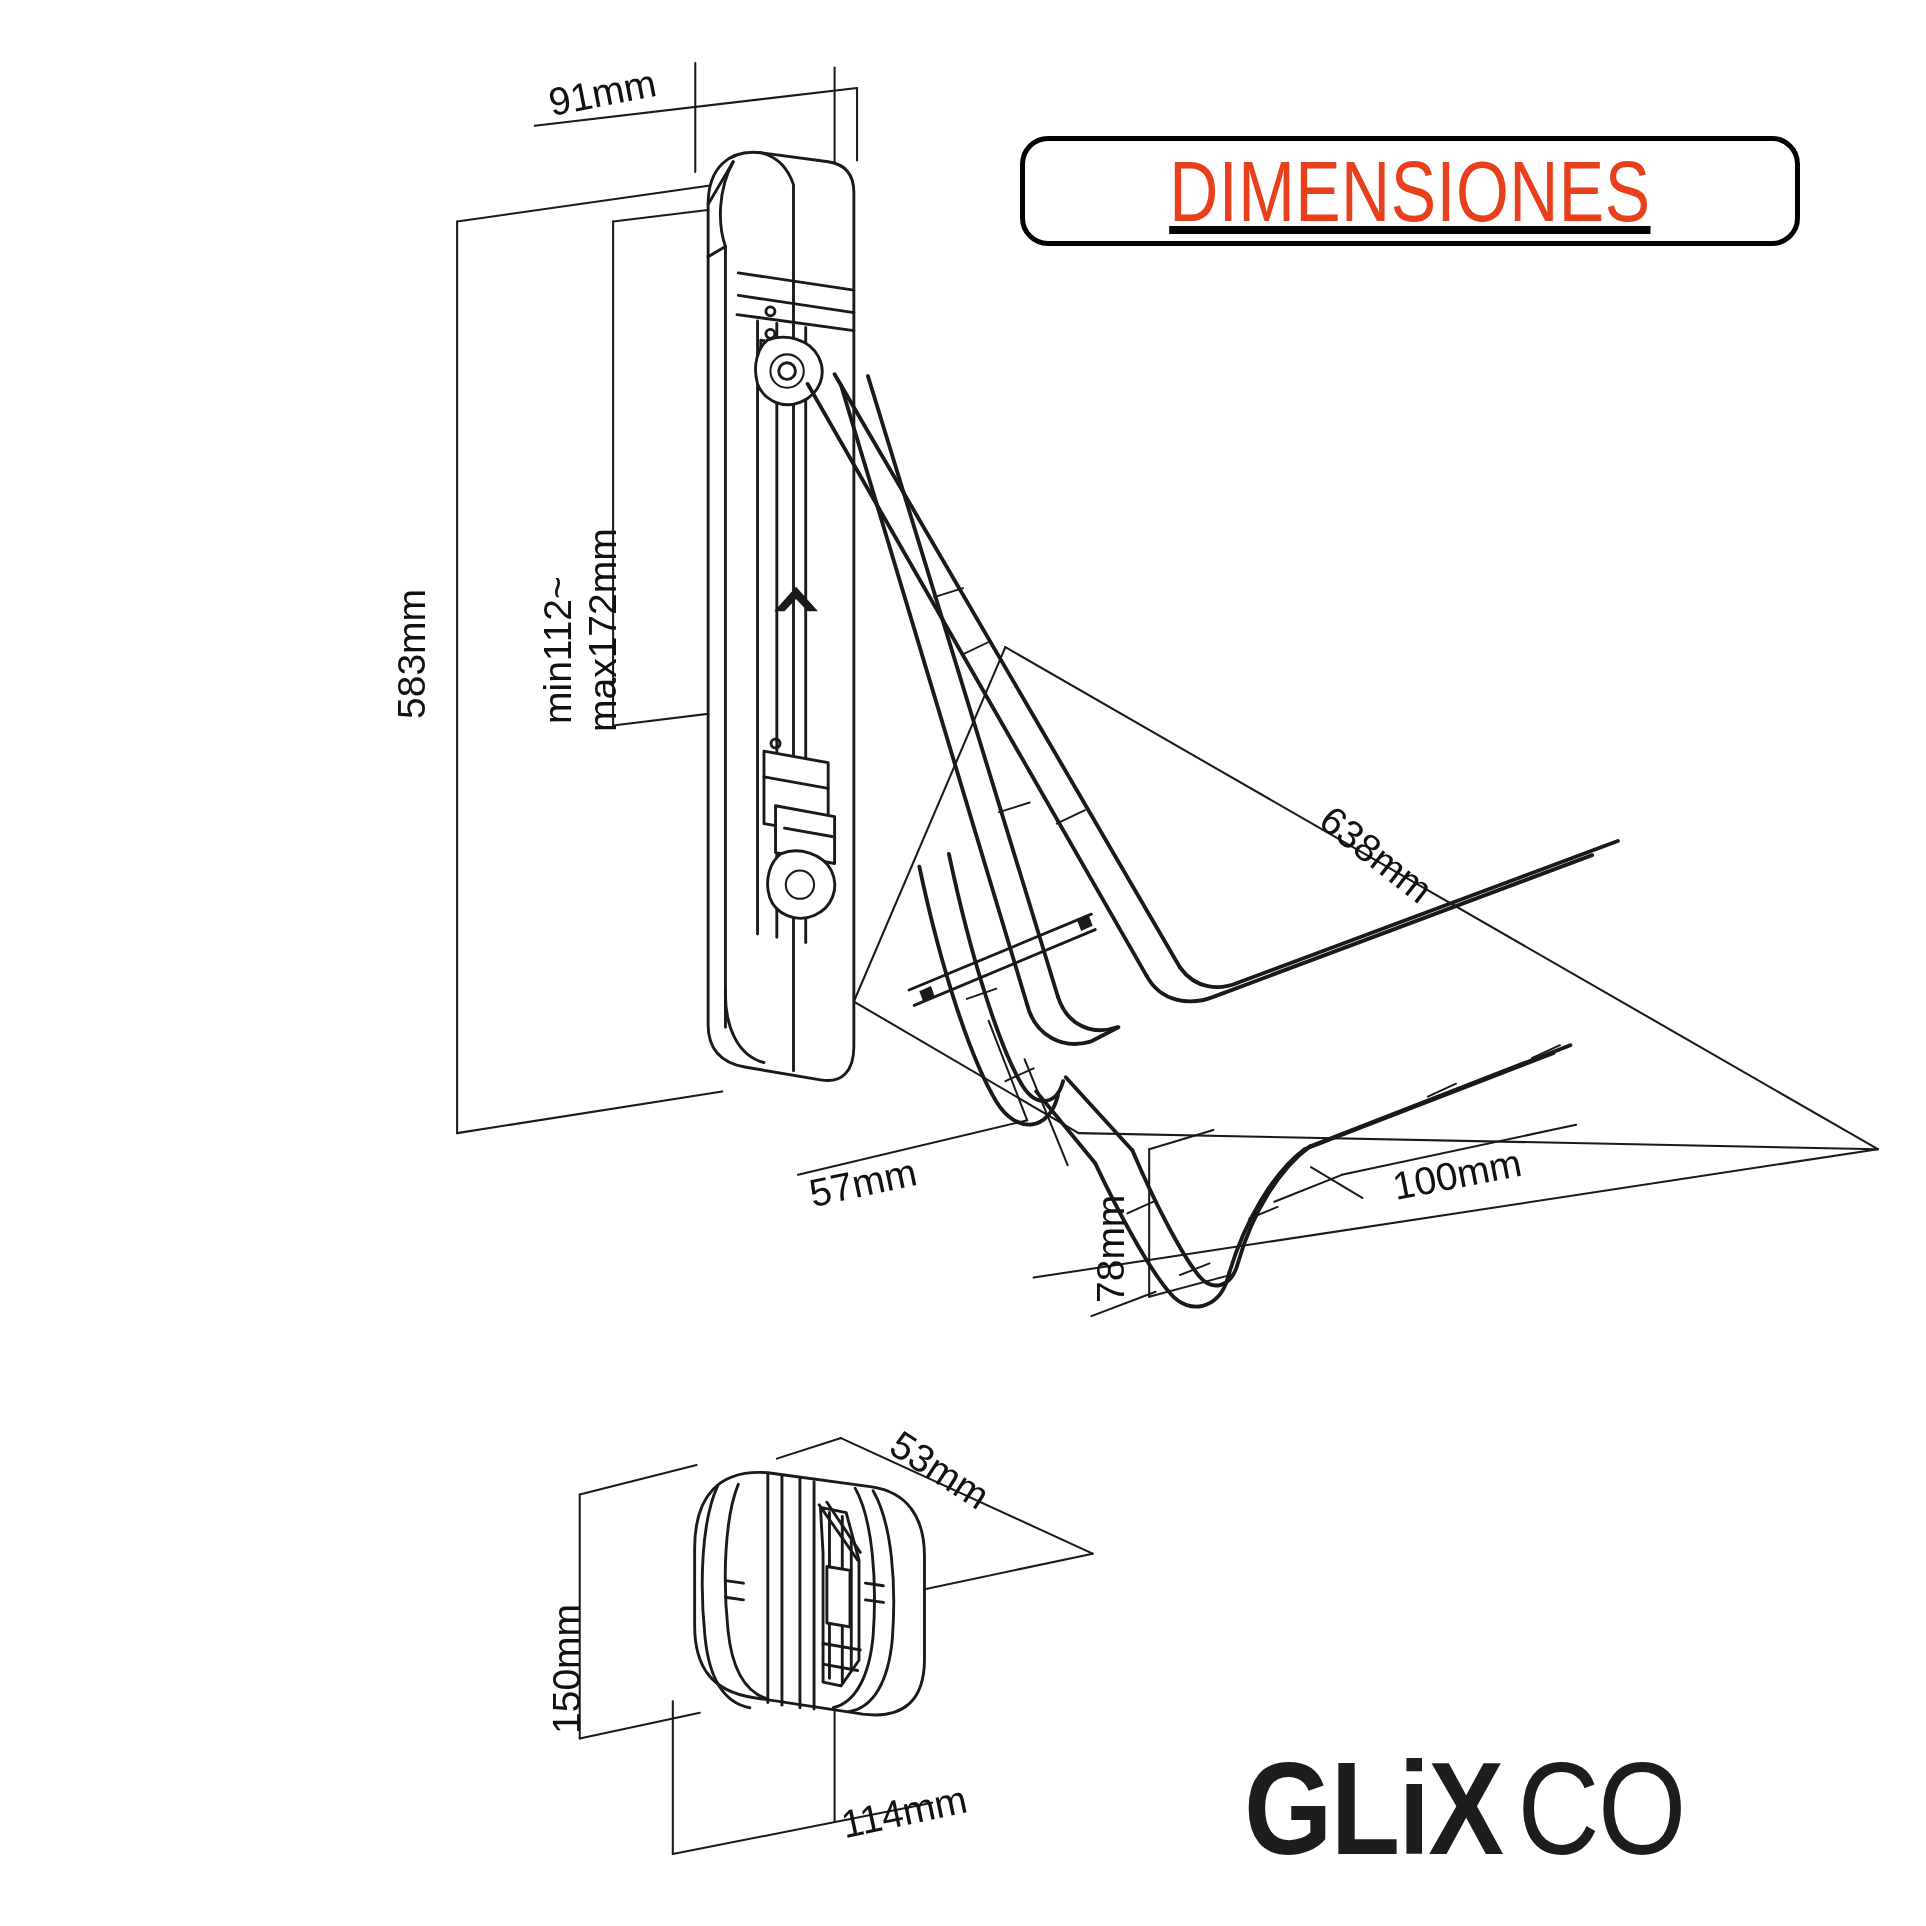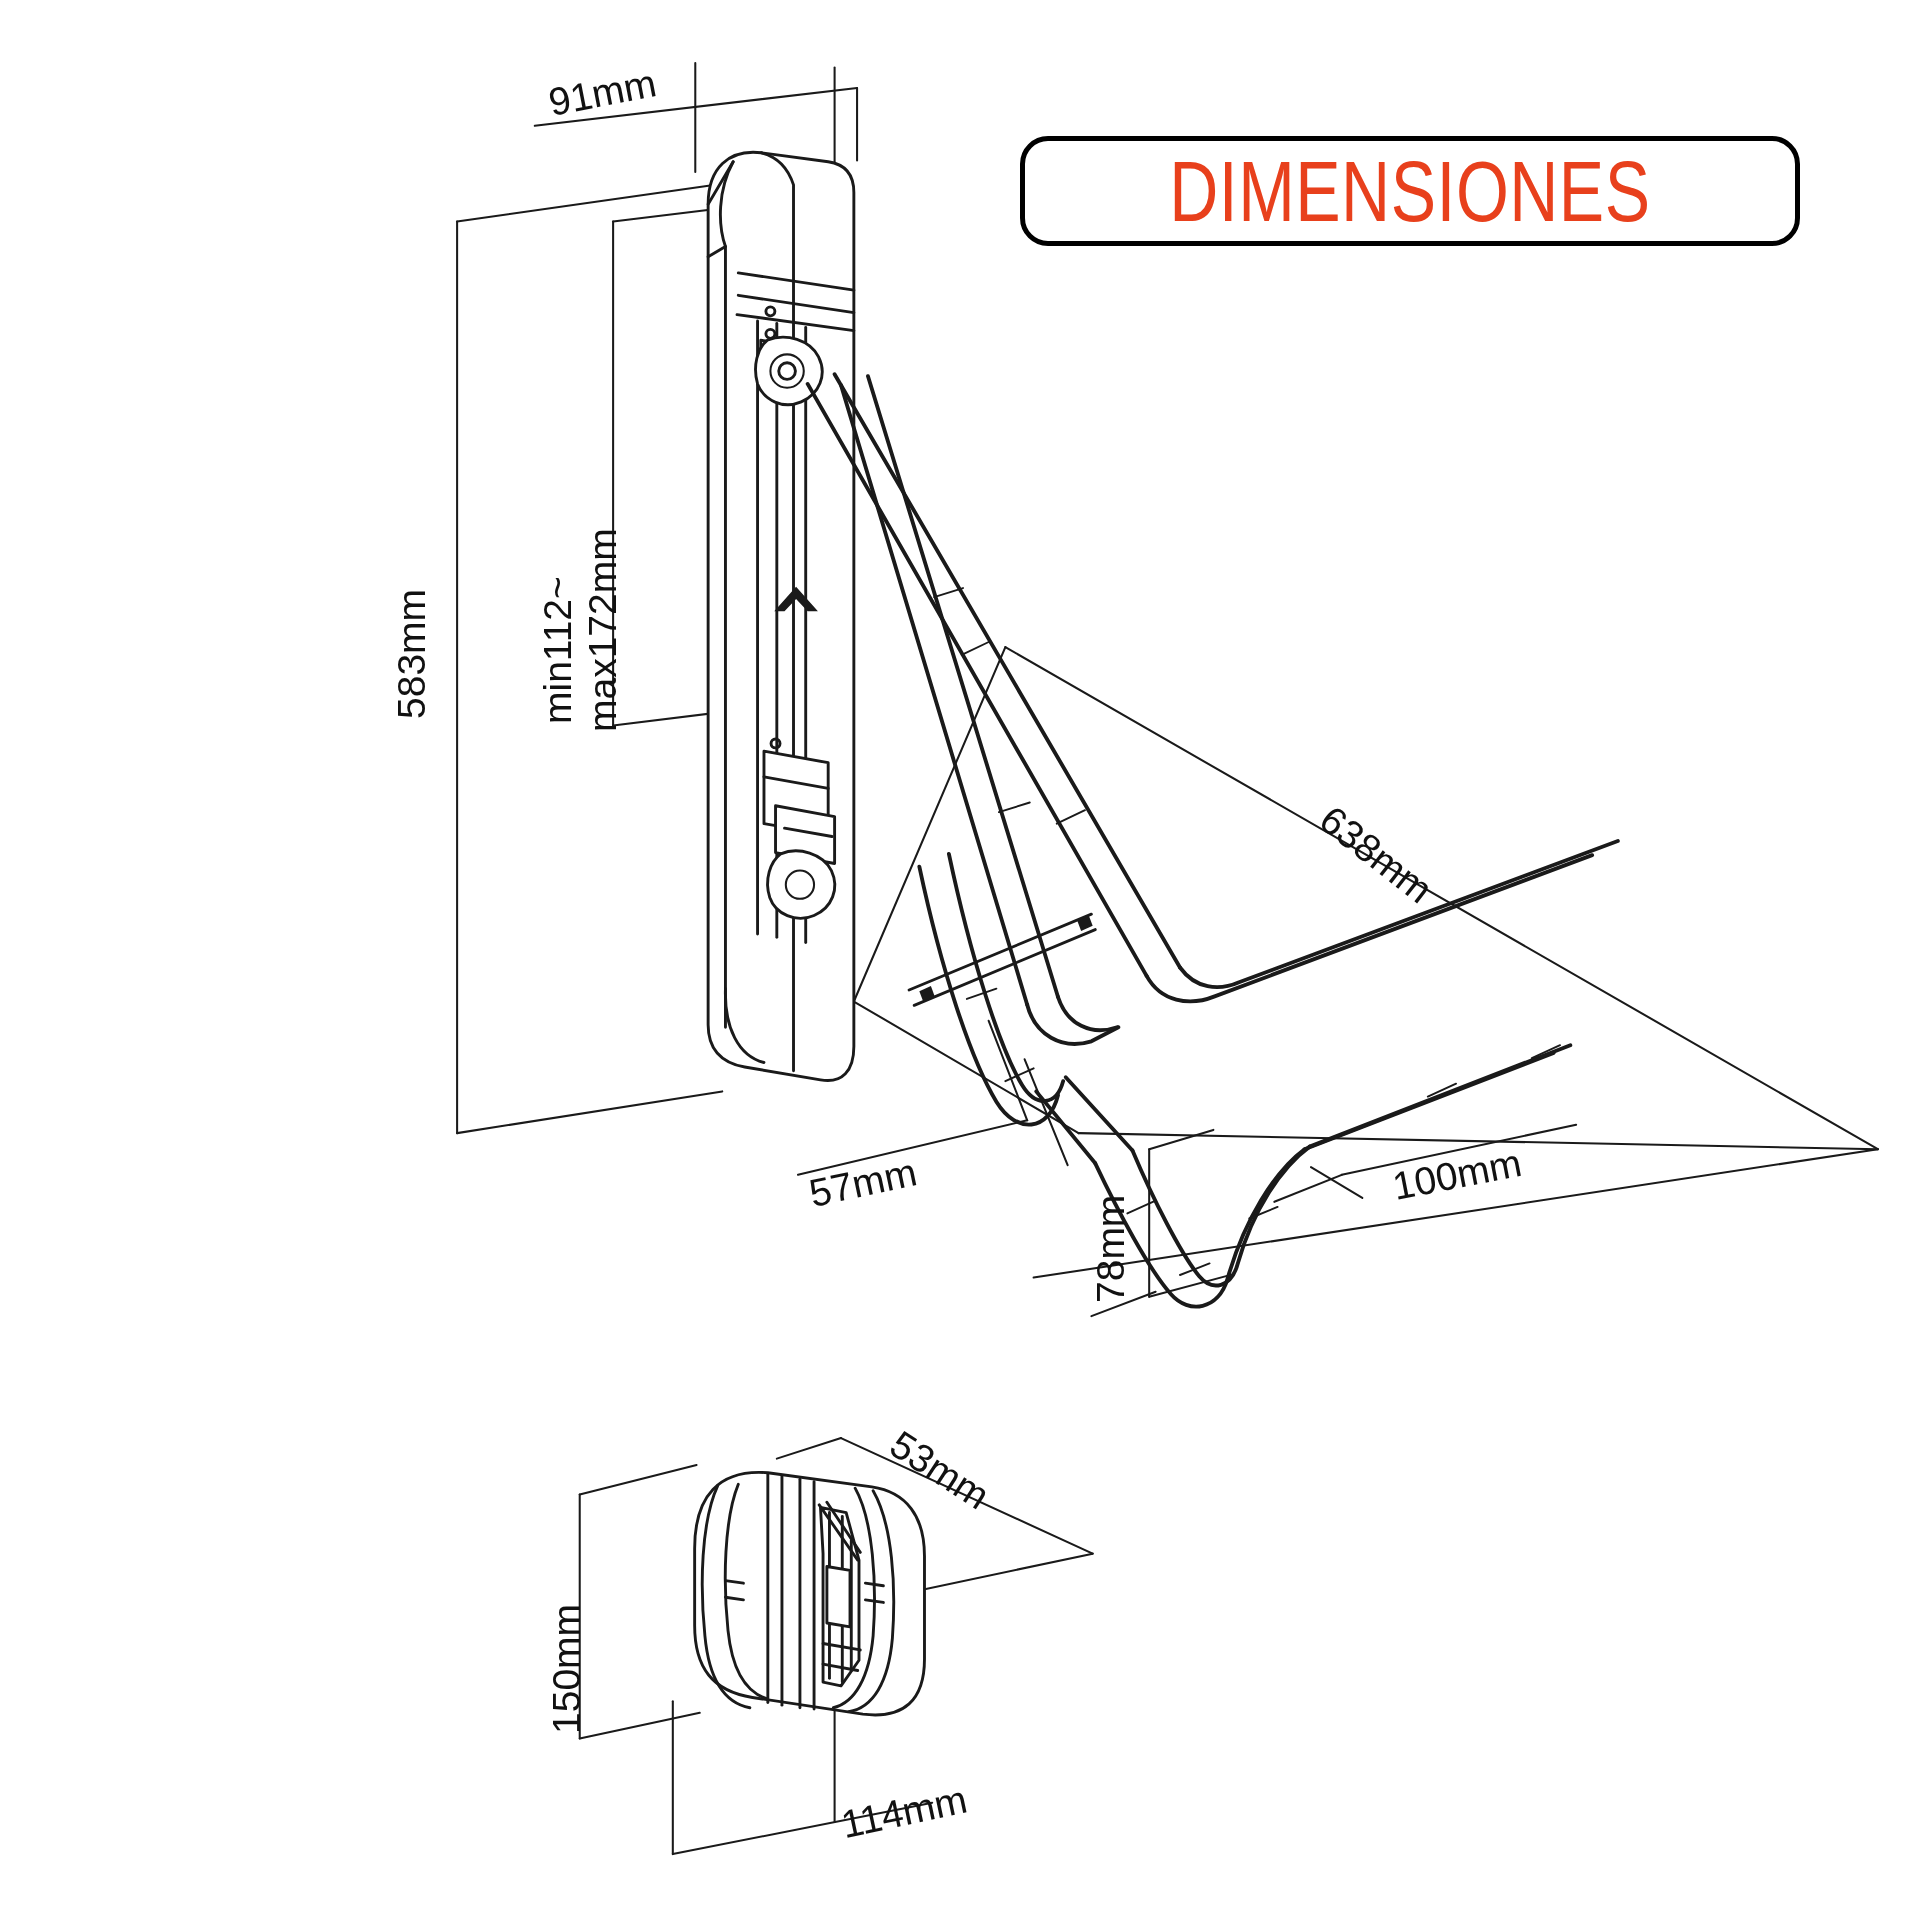--- a/index.html
+++ b/index.html
@@ -34,20 +34,21 @@
     top: 136px;
     width: 780px;
     height: 110px;
     border: 5.8px solid #000000;
     border-radius: 28px;
     background: #ffffff;
     box-sizing: border-box;
     display: flex;
     align-items: center;
     justify-content: center;
+    text-decoration: underline;
   }
   .title-text {
     color: #E8401C;
     font-family: "Liberation Sans Narrow", "Liberation Sans", sans-serif;
     font-size: 85px;
     font-weight: 400;
     letter-spacing: 0.6px;
     line-height: 1;
     transform: scaleX(0.80);
     transform-origin: center center;
@@ -328,20 +329,24 @@
 
       <path class="ln" d="M 1276 2344 L 1336 2430"></path>
       <path class="ln" d="M 1288 2340 L 1340 2418"></path>
     </g>
   </svg>
 
   <div class="title-badge">
     <span class="title-text">DIMENSIONES</span>
   </div>
 
+  <div class="brand">
+    <span class="b1">GLiX</span>
+    <span class="b2">CO</span>
+  </div>
 
   <div class="dimlabel" style="left:553px; top:83px; transform:rotate(-11deg); transform-origin:left bottom;">91mm</div>
 
   <div class="dimlabel" style="left:392px; top:719px; transform:rotate(-90deg); transform-origin:left top;">583mm</div>
 
   <div class="dimlabel" style="left:538px; top:724px; transform:rotate(-90deg); transform-origin:left top;">min112~</div>
 
   <div class="dimlabel" style="left:583px; top:732px; transform:rotate(-90deg); transform-origin:left top;">max172mm</div>
 
   <div class="dimlabel" style="left:1337px; top:799px; transform:rotate(38deg); transform-origin:left top;">638mm</div>

